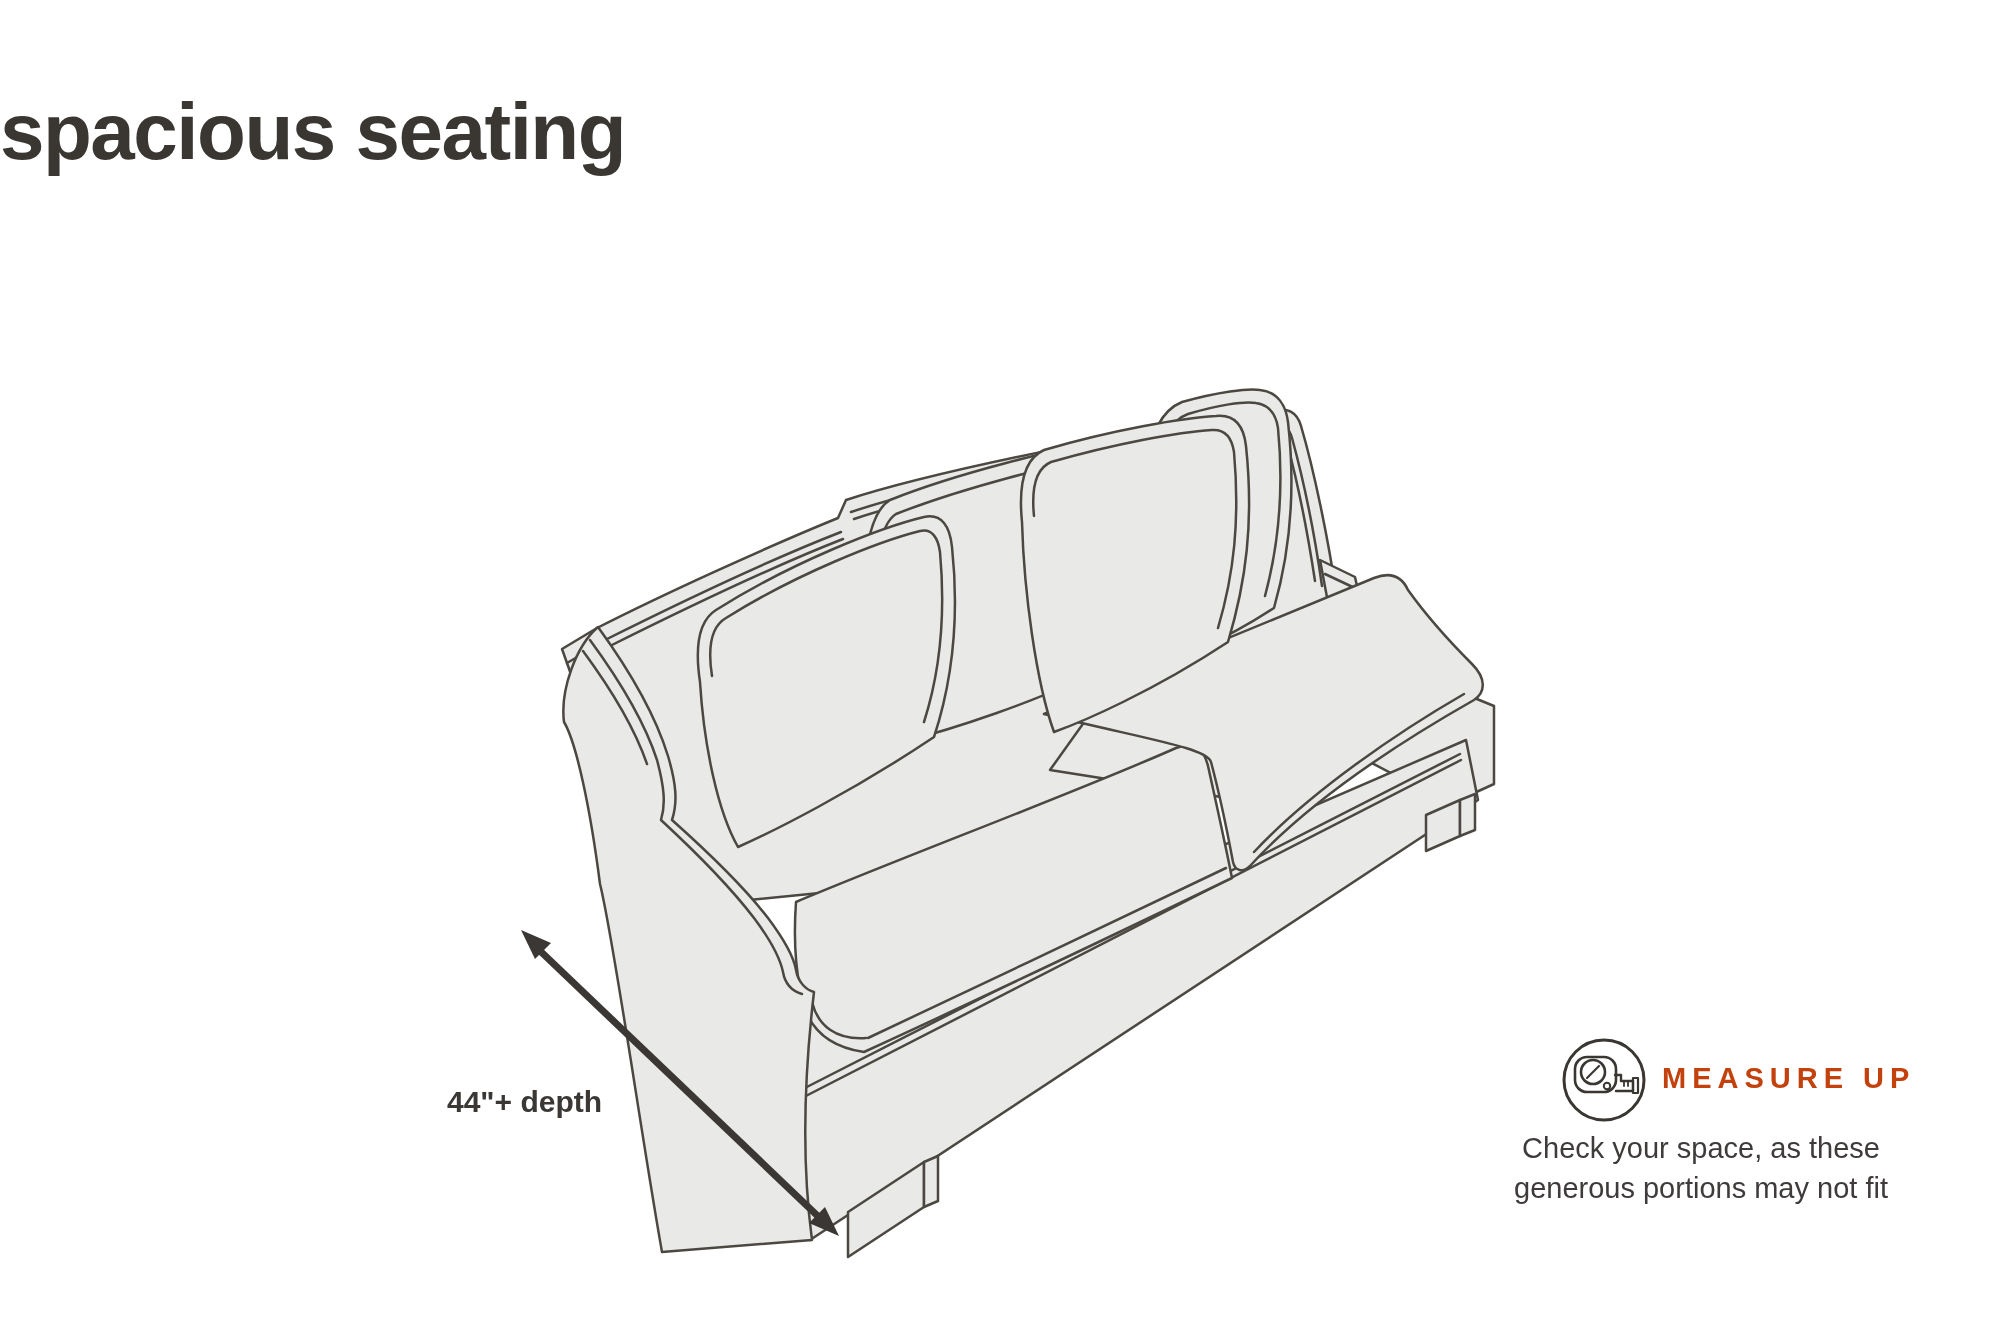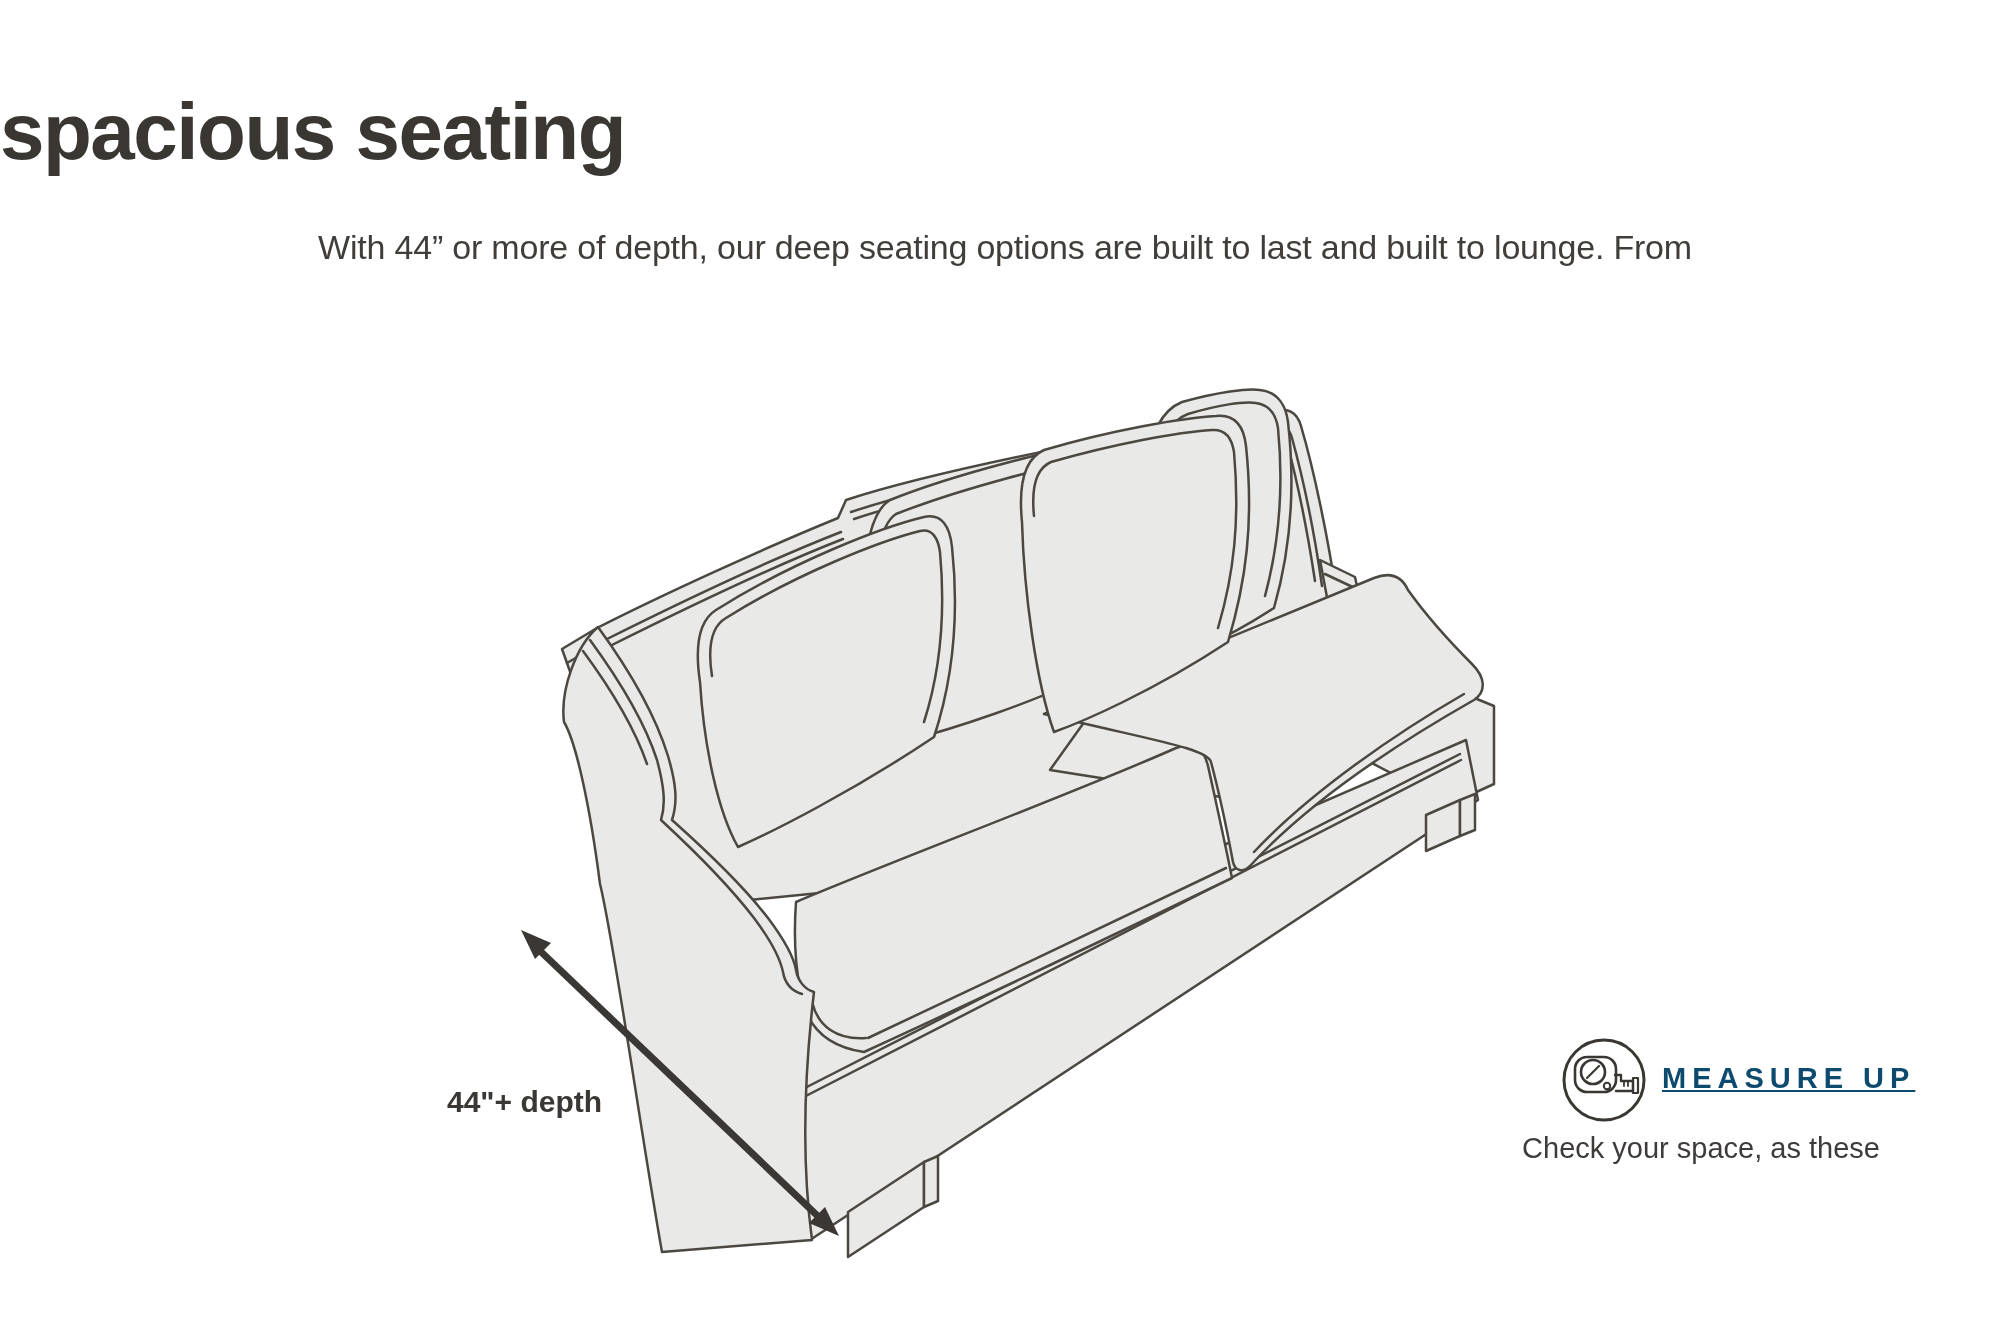--- a/index.html
+++ b/index.html
@@ -17,21 +17,21 @@
     font-size:34px;line-height:47px;color:#403d3a;letter-spacing:-0.2px;
   }
   #depth-label{
     left:447px;top:1085px;
     font-size:30px;font-weight:700;color:#3a3734;letter-spacing:0px;
   }
   #measure-block{left:1490px;top:1030px;width:430px;}
   #measure-icon{position:absolute;left:70px;top:6px;}
   #measure-heading{
     position:absolute;left:172px;top:32px;
-    font-size:29px;font-weight:700;letter-spacing:6px;color:#0c4a6e;white-space:nowrap;text-decoration:underline;
+    font-size:29px;font-weight:700;letter-spacing:6px;color:#c2410c;white-space:nowrap;
   }
   #measure-text{
     position:absolute;left:0px;top:98px;width:422px;text-align:center;
     font-size:29px;line-height:40px;color:#3e3b3a;
   }
   #scene{left:0;top:0;}
 </style>
 </head>
 <body>
 
@@ -176,33 +176,33 @@
   <g fill="#3a3734">
     <path d="M 536,947 L 824,1222" stroke="#3a3734" stroke-width="7" fill="none"></path>
     <polygon points="521,930 535,959 551,943"></polygon>
     <polygon points="839,1236 809,1223 825,1207"></polygon>
   </g>
 </svg>
 
 <div id="title" class="abs">spacious seating</div>
 
 <div id="intro" class="abs">
-  <div>With 44” or more of depth, our deep seating options are built to last and built to lounge. From</div>
 </div>
 
 <div id="depth-label" class="abs">44"+ depth</div>
 
 <div id="measure-block" class="abs">
   <svg id="measure-icon" width="88" height="88" viewBox="0 0 88 88" fill="none" stroke="#3a3733" stroke-linejoin="round" stroke-linecap="round">
     <circle cx="44" cy="44" r="40" stroke-width="3"></circle>
     <rect x="15" y="21" width="41" height="35" rx="12" stroke-width="2.6"></rect>
     <circle cx="33" cy="36" r="12" stroke-width="2.6"></circle>
     <path d="M 27,42 L 39,30" stroke-width="2.2"></path>
     <circle cx="47" cy="50" r="3.2" stroke-width="2"></circle>
     <path d="M 55,39 L 61,39 L 61,45 L 73,45 L 73,55 L 56,55" stroke-width="2.4"></path>
     <path d="M 64,45 L 64,50 M 68,45 L 68,50" stroke-width="1.8"></path>
     <rect x="73" y="42" width="5" height="15" stroke-width="2.2"></rect>
   </svg>
   <div id="measure-heading">MEASURE UP</div>
   <div id="measure-text">
     <div>Check your space, as these</div>
+    <div>generous portions may not fit</div>
   </div>
 </div>
 
 </body></html>

